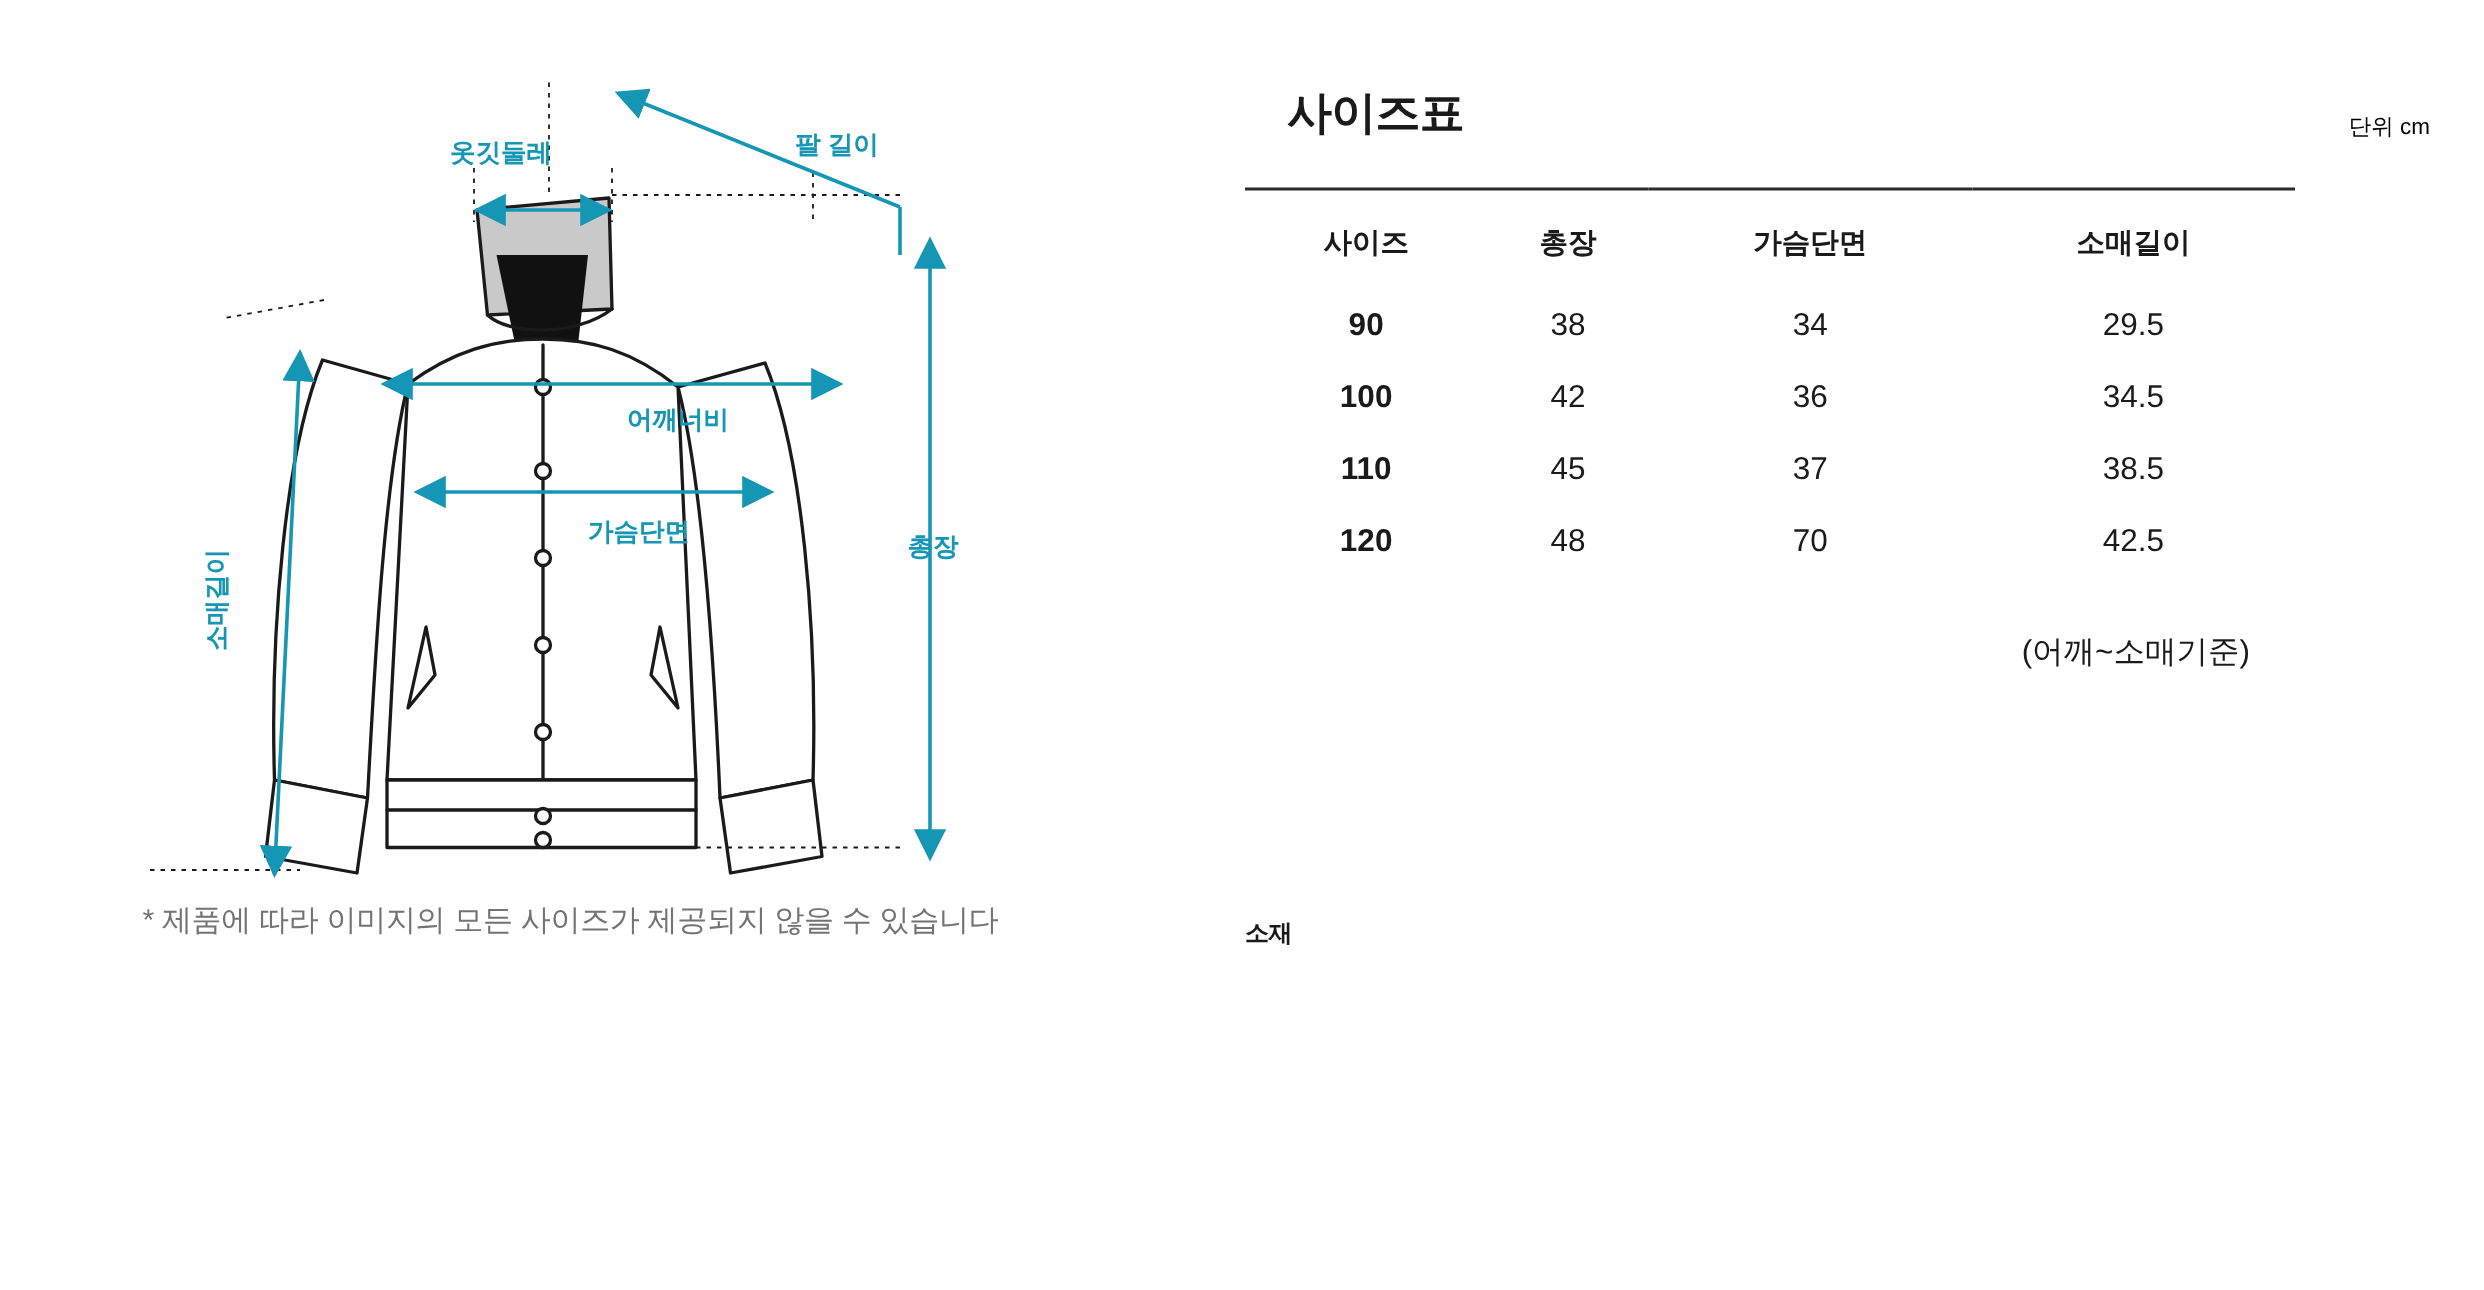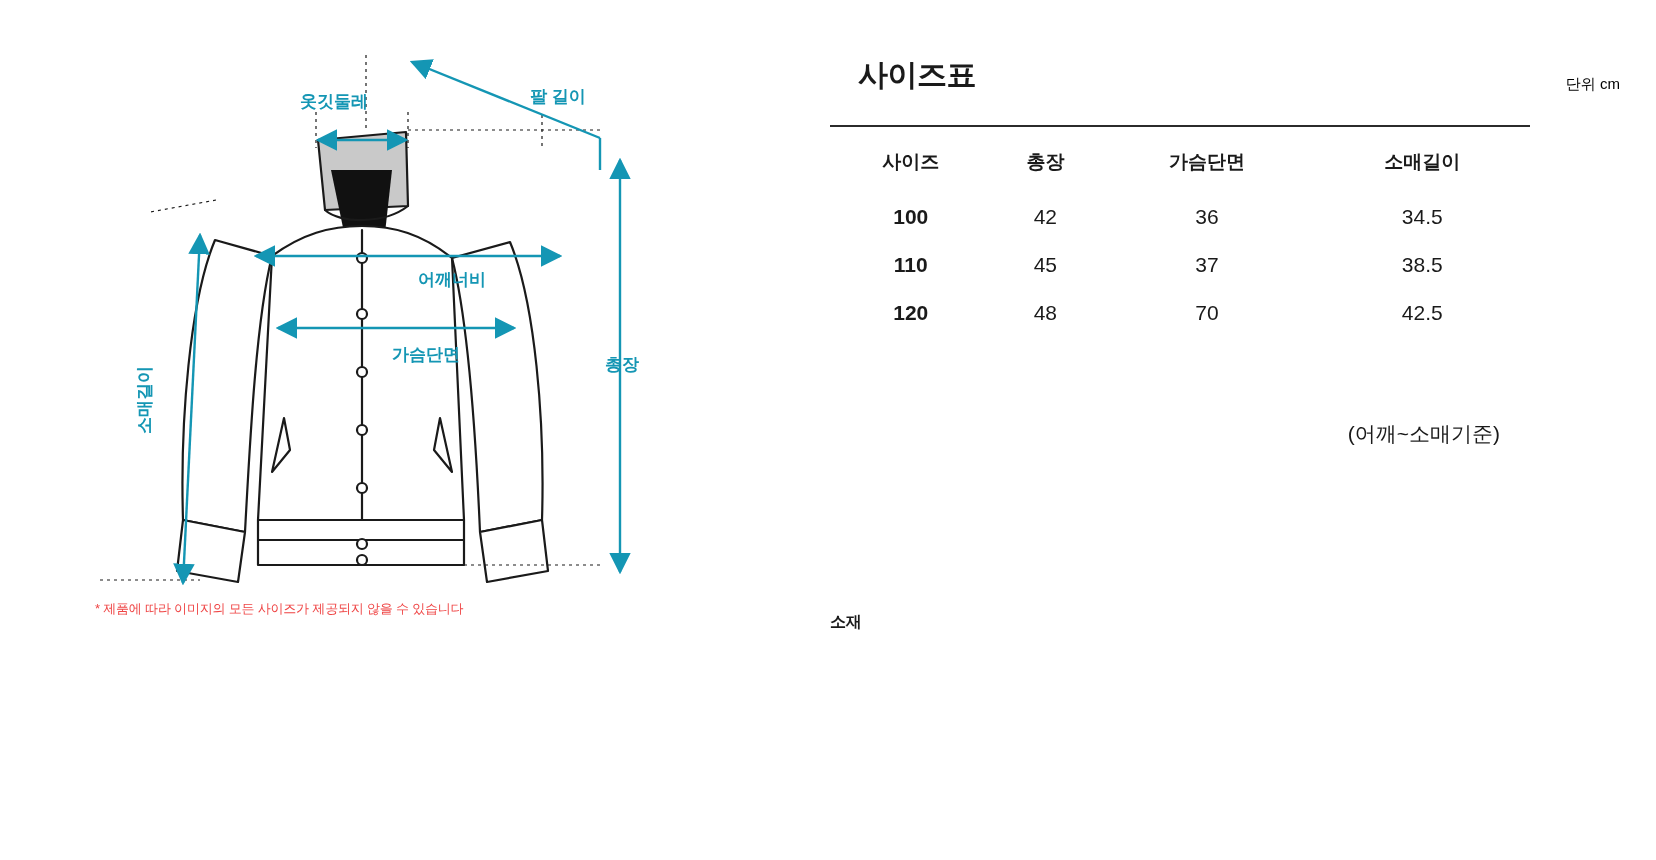--- a/index.html
+++ b/index.html
@@ -32,22 +32,22 @@
   .diag-label {
     fill: #1496b4;
     font-family: "Liberation Sans", sans-serif;
     font-weight: bold;
     font-size: 17px;
   }
   #diagram-footnote {
     position: absolute;
     left: 95px;
     top: 600px;
-    font-size: 13px;
-    color: #ef4444;
+    font-size: 20px;
+    color: #737373;
     letter-spacing: -0.2px;
   }
 
   
   #info-panel {
     position: absolute;
     left: 830px;
     top: 0;
     width: 790px;
     height: 860px;
@@ -219,20 +219,26 @@
     <thead>
       <tr>
         <th>사이즈</th>
         <th>총장</th>
         <th>가슴단면</th>
         <th>소매길이</th>
       </tr>
     </thead>
     <tbody>
       <tr>
+        <td class="size-cell">90</td>
+        <td>38</td>
+        <td>34</td>
+        <td>29.5</td>
+      </tr>
+      <tr>
         <td class="size-cell">100</td>
         <td>42</td>
         <td>36</td>
         <td>34.5</td>
       </tr>
       <tr>
         <td class="size-cell">110</td>
         <td>45</td>
         <td>37</td>
         <td>38.5</td>

